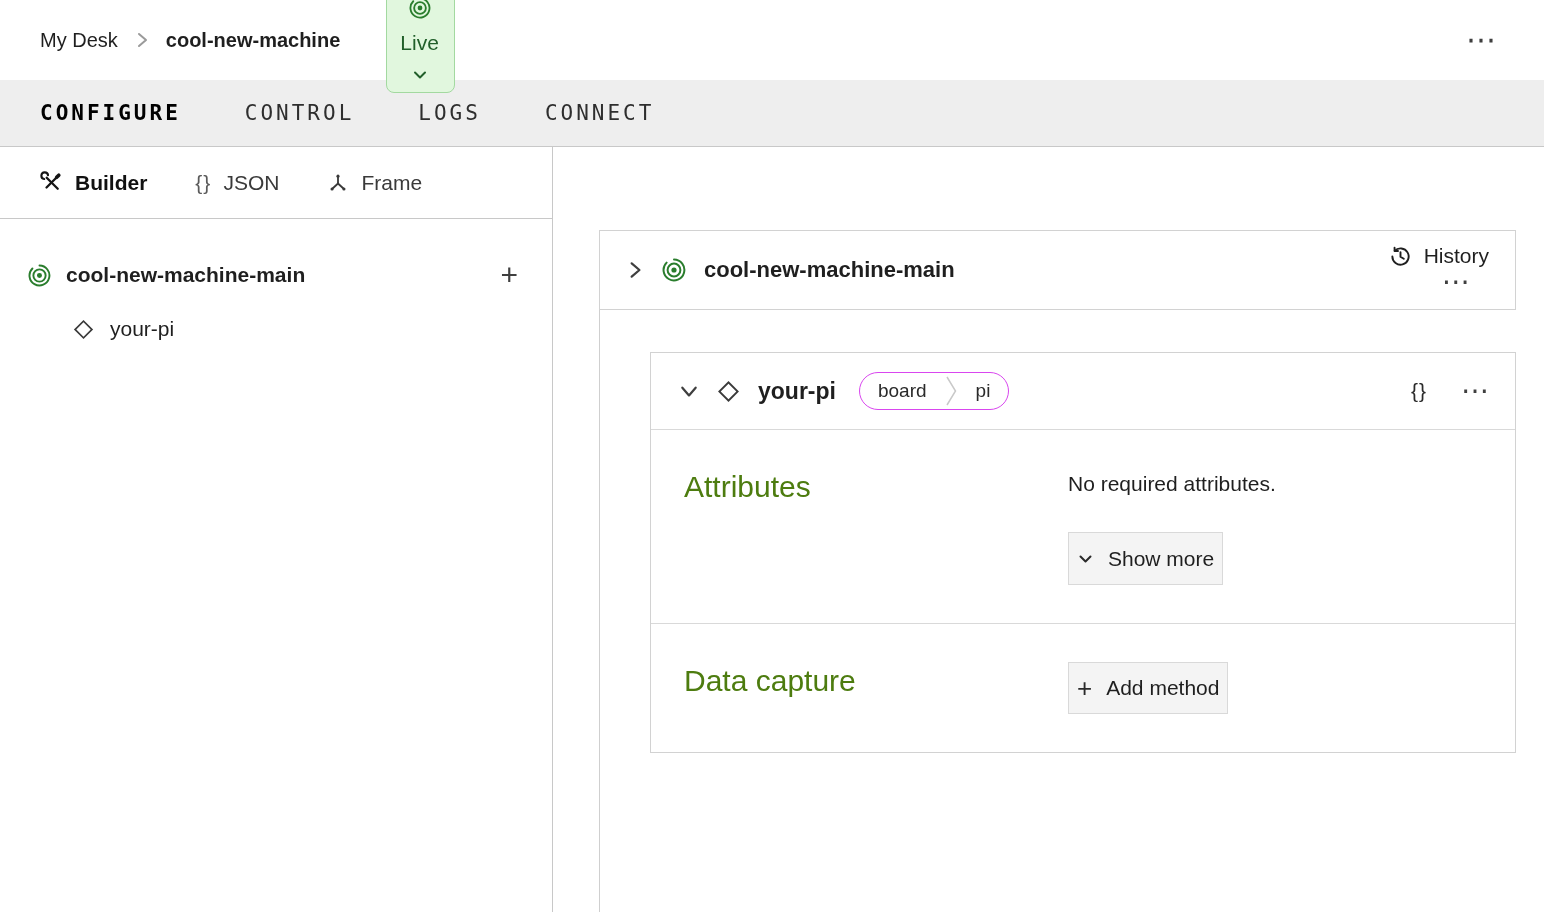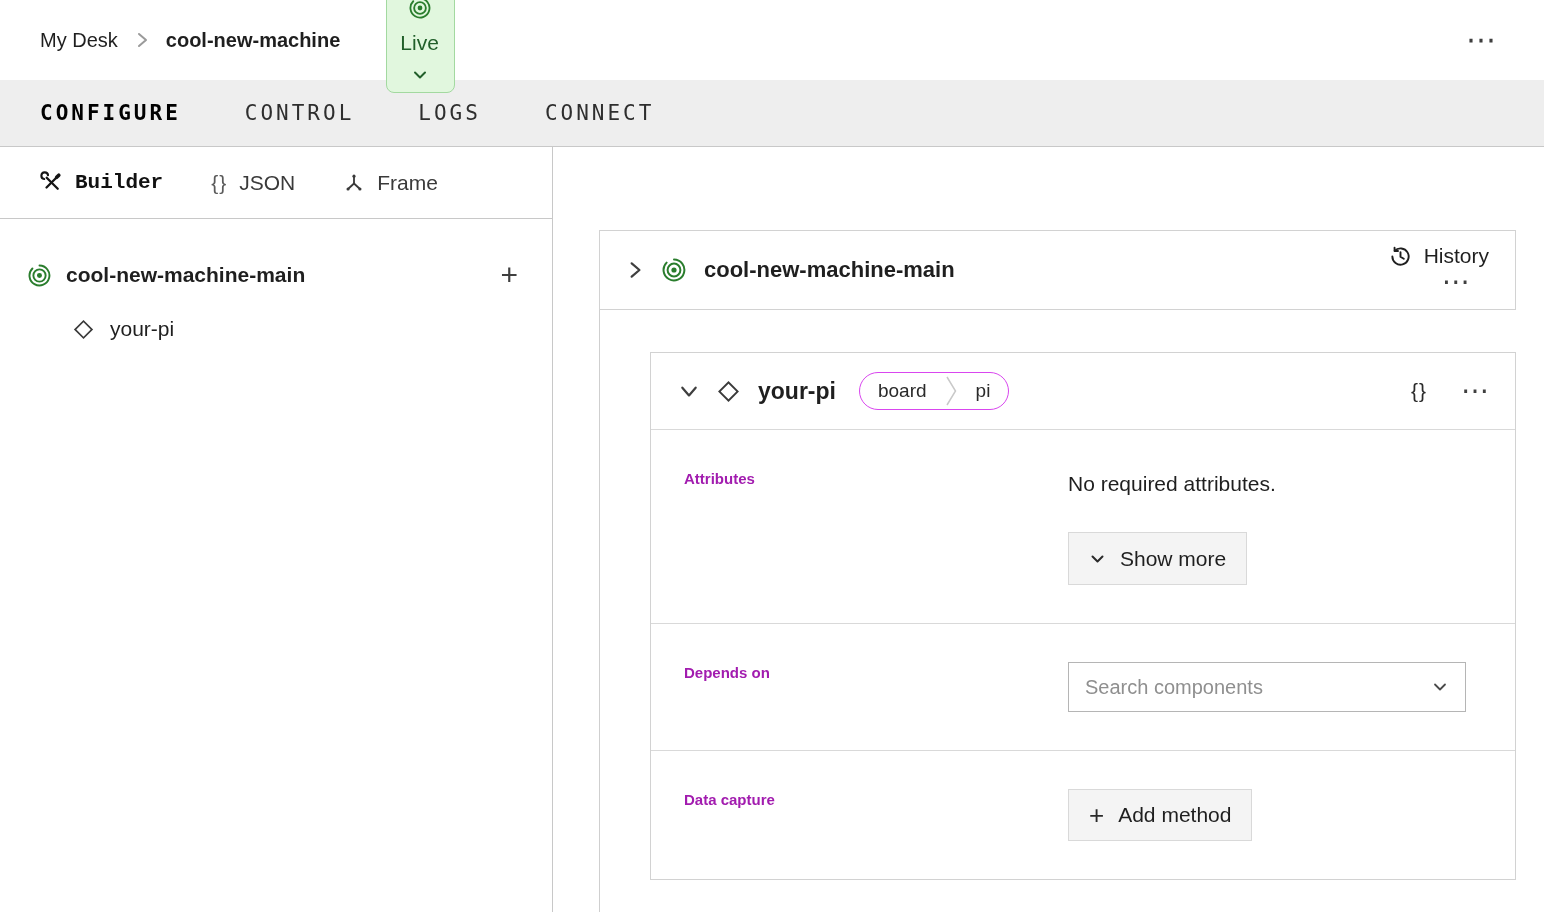--- a/index.html
+++ b/index.html
@@ -37,21 +37,21 @@
     font-family:"DejaVu Sans Mono", monospace; font-size:21px; letter-spacing:3px; color:#2e2e2e;
   }
   .tab { cursor:pointer; white-space:nowrap; }
   .tab.active { font-weight:700; color:#000; }
 
   
   .body { display:flex; height:765px; }
   .sidebar { width:553px; flex:none; border-right:1px solid #c8c8c8; background:#fff; }
   .modebar { height:72px; display:flex; align-items:center; padding:0 40px; gap:48px; border-bottom:1px solid #c8c8c8; }
   .mode { display:flex; align-items:center; gap:12px; font-size:21px; color:#3a3a3a; cursor:pointer; background:none; border:none; font-family:inherit; }
-  .mode.active { font-weight:700; color:#111;font-family:Liberation Mono, monospace; }
+  .mode.active { font-weight:700; color:#111; }
   .braces-glyph { font-size:21px; color:#5a5a5a; letter-spacing:1px; }
 
   .tree { padding:34px 0 0 28px; }
   .tree-root { display:flex; align-items:center; gap:15px; font-size:21px; font-weight:700; height:44px; padding-right:34px; cursor:pointer; }
   .tree-add { margin-left:auto; font-size:30px; font-weight:400; color:#3f3f3f; background:none; border:none; cursor:pointer; line-height:1; font-family:inherit; }
   .tree-child { display:flex; align-items:center; gap:15px; font-size:21px; font-weight:400; height:44px; margin-left:44px; margin-top:10px; cursor:pointer; }
 
   
   .main { flex:1; position:relative; background:#fff; }
   .machine-card {
@@ -74,27 +74,27 @@
   .badge { font-size:19px; padding:0 18px; color:#2a2a2a; display:flex; align-items:center; cursor:pointer; }
   .badge-sep { display:flex; align-items:center; }
   .comp-right { margin-left:auto; display:flex; align-items:center; }
   .braces-btn { font-size:21px; background:none; border:none; color:#2a2a2a; cursor:pointer; letter-spacing:1px; font-family:inherit; }
 
   .section { display:flex; align-items:flex-start; padding:38px 48px 0 33px; }
   .section.bordered { border-top:1px solid #d9d9d9; }
   .sec-attributes { height:193px; }
   .sec-depends { height:127px; }
   .sec-capture { height:129px; }
-  .section-label { width:384px; flex:none; font-size:15px; font-weight:700; color:#a21caf; padding-top:2px; }
+  .section-label { width:384px; flex:none; font-size:30px; font-weight:400; color:#4d7c0f; padding-top:2px; }
   .section-content { flex:1; }
   .empty-text { font-size:21px; margin-top:4px; color:#1f1f1f; }
 
   .btn-gray {
     display:inline-flex; align-items:center; gap:14px; background:#f4f4f4;
-    border:1px solid #d9d9d9; padding:0 20px; height:53px; font-size:21px;
+    border:1px solid #d9d9d9; padding:0 8px; height:53px; font-size:21px;
     font-family:inherit; color:#1f1f1f; cursor:pointer;
   }
   .show-more { margin-top:36px; }
   .add-method { height:52px; }
   .plus-glyph { font-size:26px; line-height:1; color:#2a2a2a; font-weight:400; }
 
   .search-select {
     width:398px; height:50px; border:1px solid #b5b5b5; background:#fff;
     display:flex; align-items:center; padding:0 16px; cursor:text;
   }
@@ -281,33 +281,20 @@
               <span class="icon">
                 <svg width="17" height="16" viewBox="0 0 16 16" fill="none">
                     <path d="M3 5.5 L8 10.5 L13 5.5" stroke="#2a2a2a" stroke-width="2" stroke-linecap="round" stroke-linejoin="round"></path>
                   </svg>
               </span>
               <span>Show more</span>
             </button>
           </div>
         </div>
 
-        <div class="section bordered sec-depends">
-          <div class="section-label">Depends on</div>
-          <div class="section-content">
-            <div class="search-select">
-              <input type="text" placeholder="Search components" style="">
-              <span class="select-chev icon">
-                <svg width="18" height="16" viewBox="0 0 16 16" fill="none">
-                    <path d="M3 5.5 L8 10.5 L13 5.5" stroke="#4a4a4a" stroke-width="1.8" stroke-linecap="round" stroke-linejoin="round"></path>
-                  </svg>
-              </span>
-            </div>
-          </div>
-        </div>
 
         <div class="section bordered sec-capture">
           <div class="section-label">Data capture</div>
           <div class="section-content">
             <button class="btn-gray add-method">
               <span class="plus-glyph">+</span>
               <span>Add method</span>
             </button>
           </div>
         </div>

